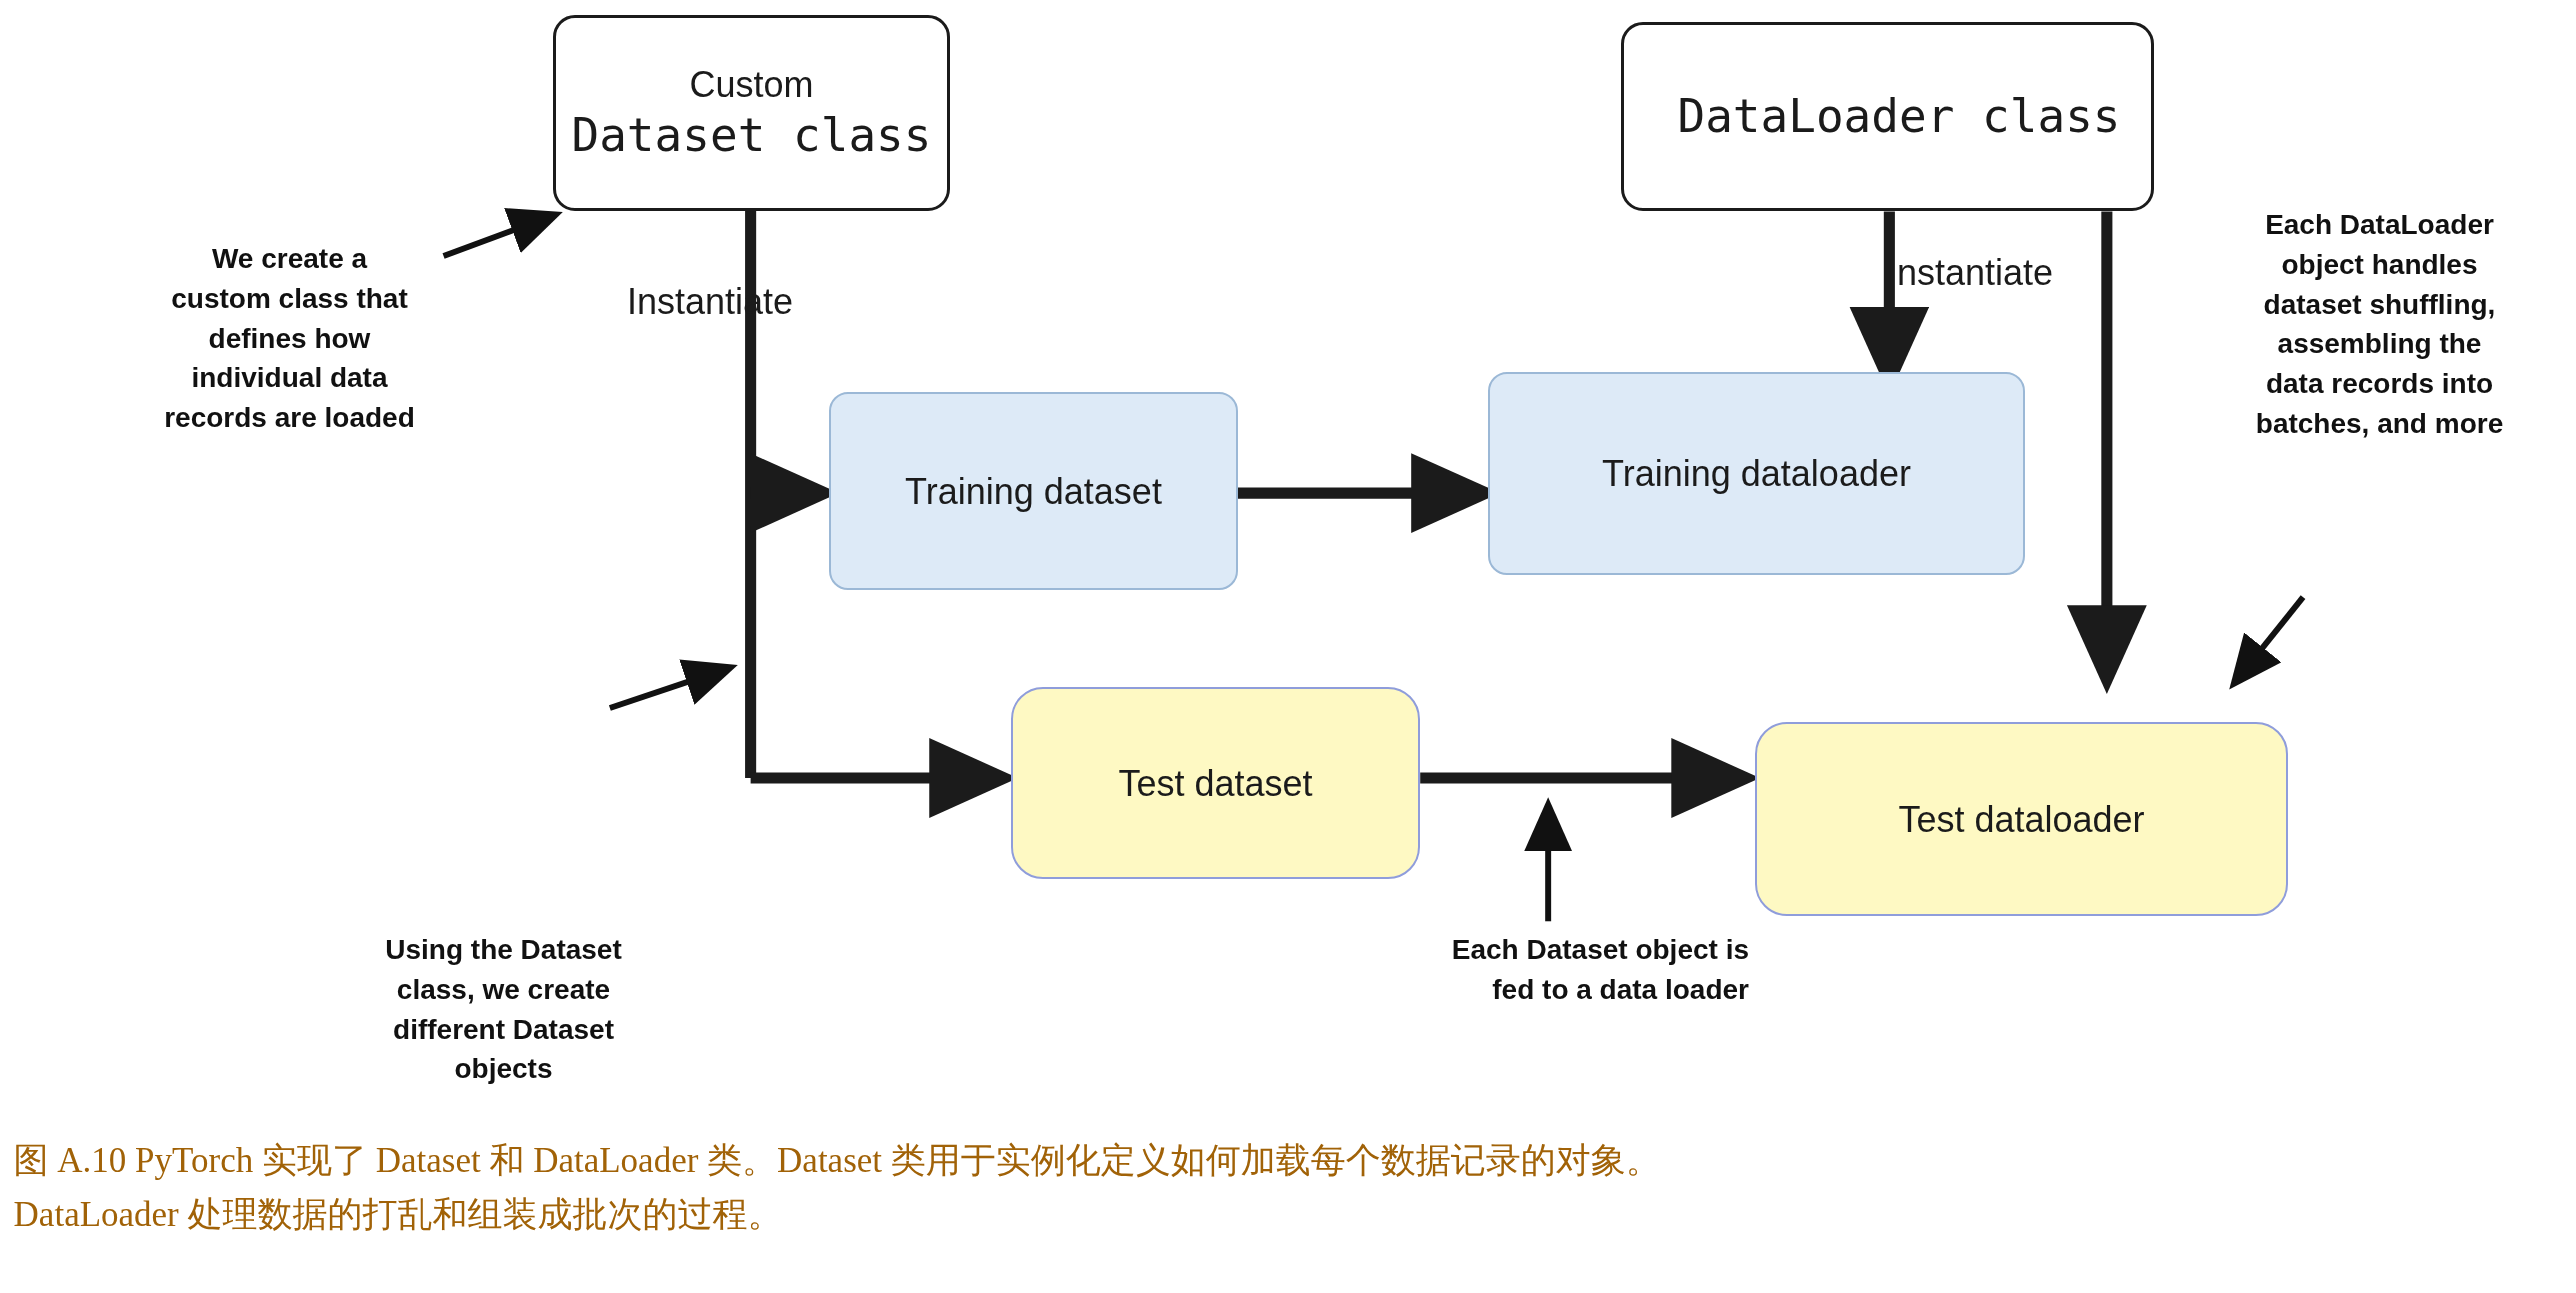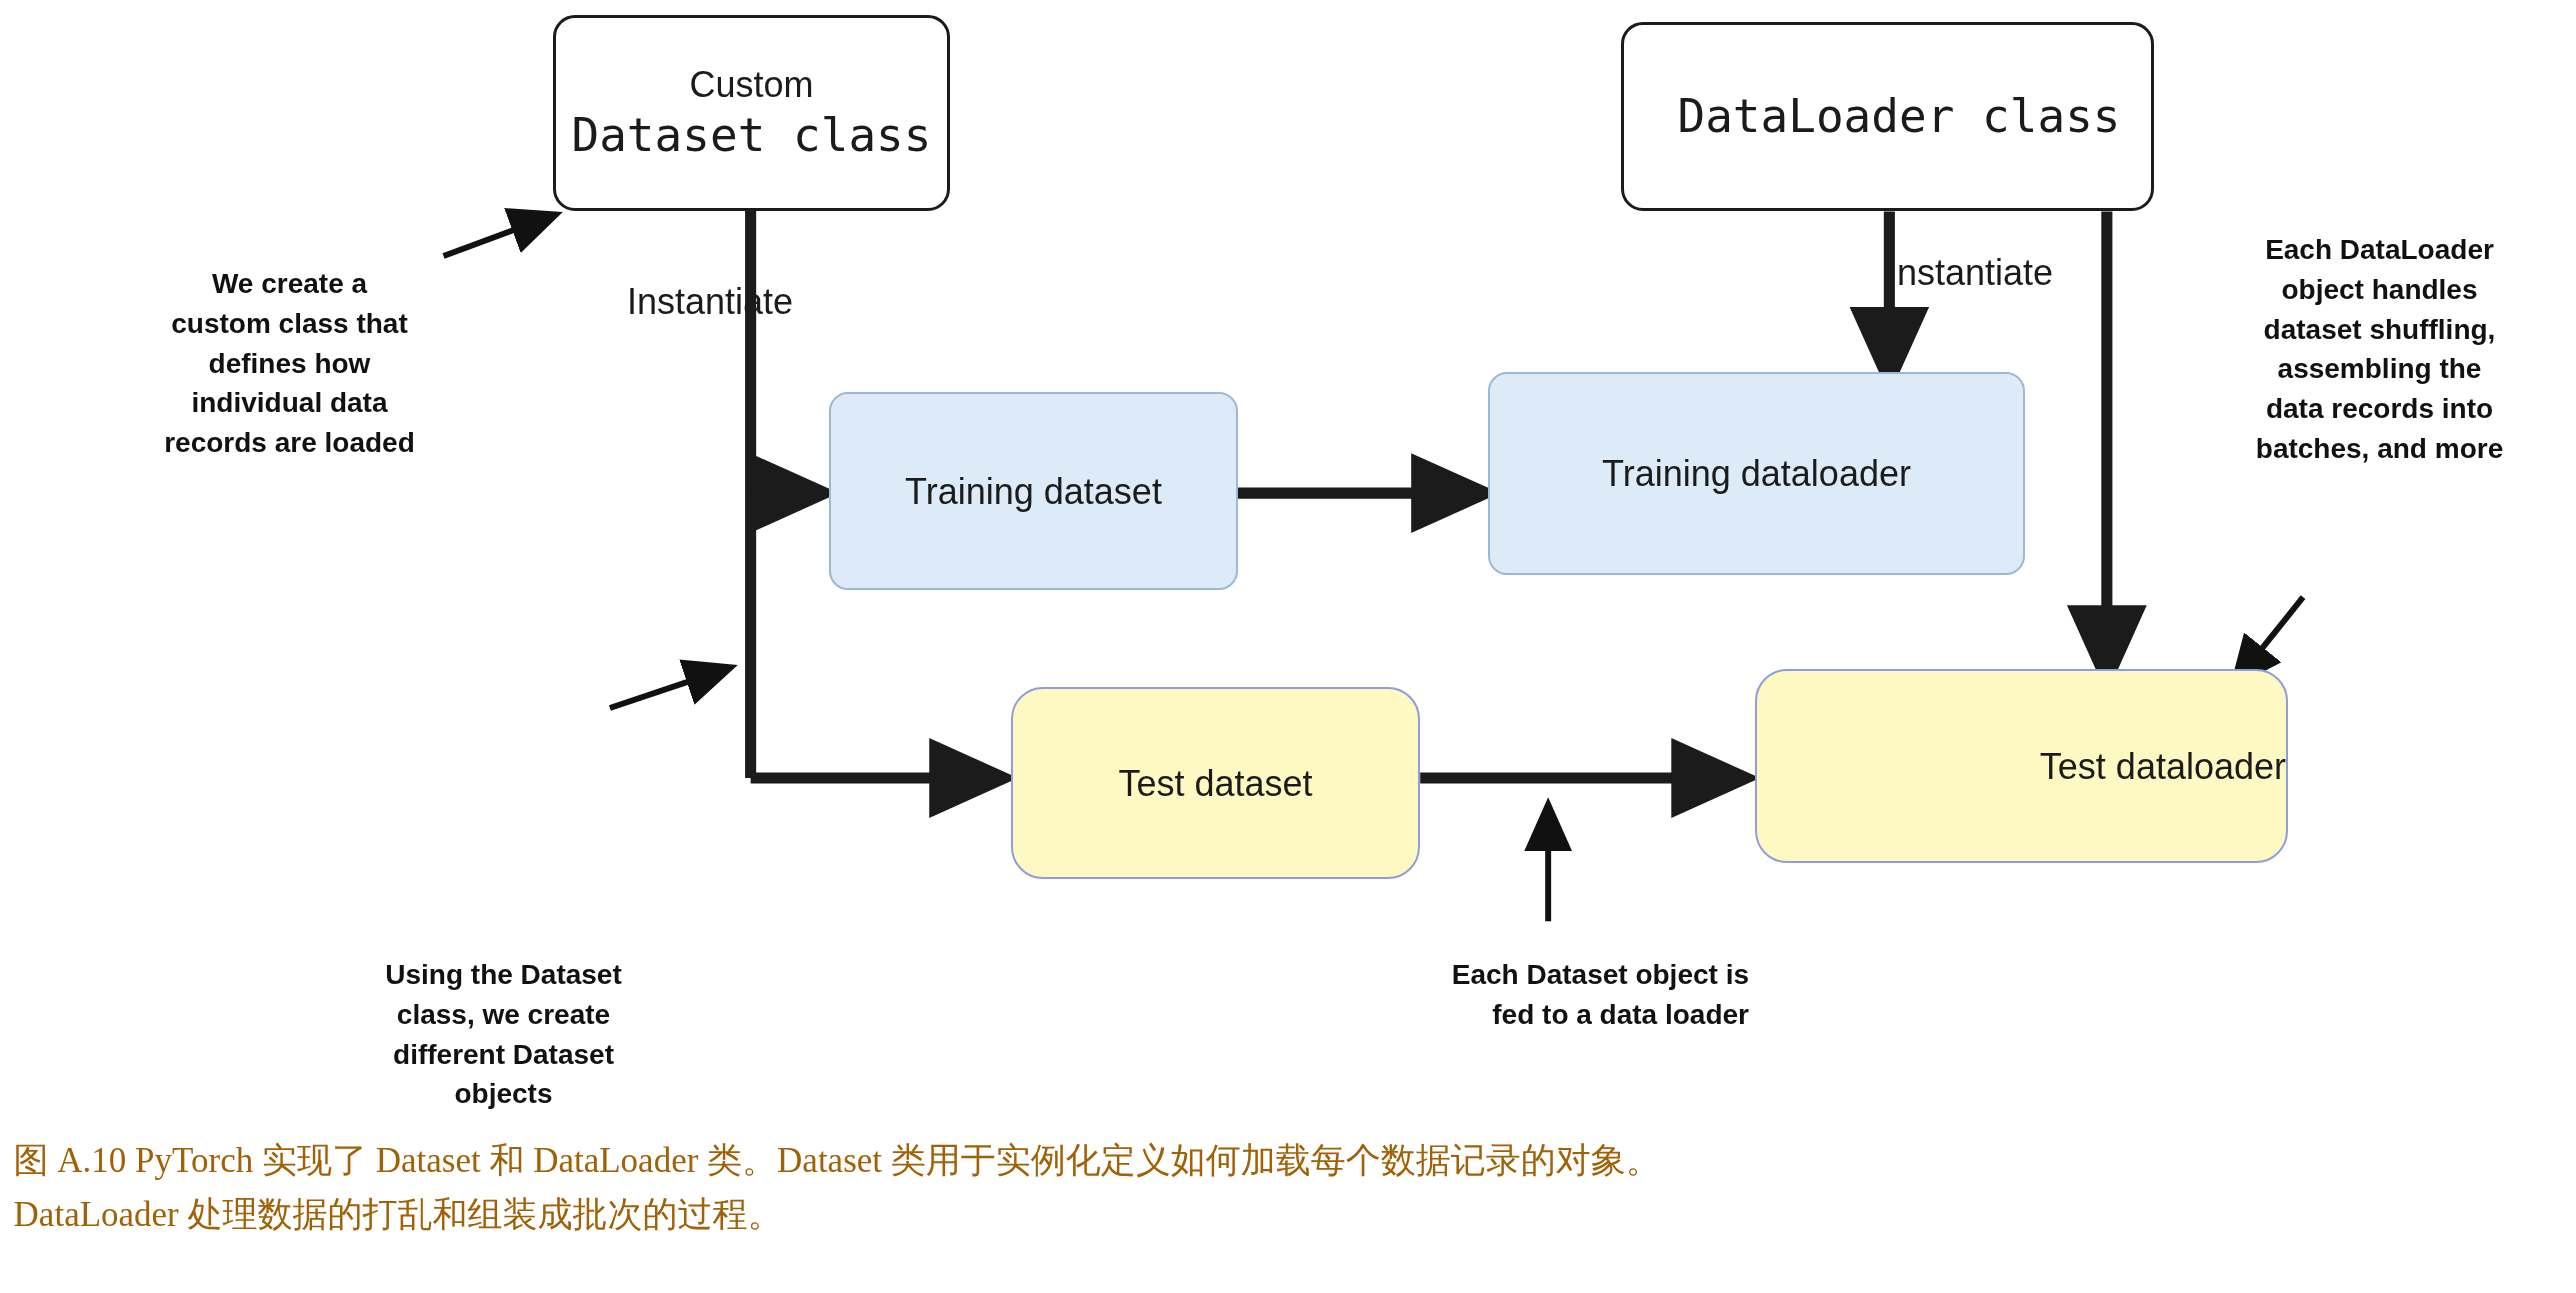--- a/index.html
+++ b/index.html
@@ -72,21 +72,20 @@
     white-space: nowrap;
   }
   .anno {
     position: absolute;
     color: #111111;
     font-weight: bold;
     font-size: 28px;
     line-height: 1.42;
     text-align: center;
     white-space: pre-line;
-    margin-top: 25px;
   }
   .caption {
     position: absolute;
     left: 13.6px;
     top: 1134px;
     width: 2525px;
     color: #a16207;
     font-size: 35px;
     line-height: 1.55;
     font-family: Liberation Serif, serif;
@@ -148,21 +147,21 @@
     </div>
 
     <div class="node node-lightblue" style="left:1488px; top:372px; width:537px; height:203px;">
       <div class="node-title">Training dataloader</div>
     </div>
 
     <div class="node node-blue" style="left:1011px; top:687px; width:409px; height:192px;">
       <div class="node-title">Test dataset</div>
     </div>
 
-    <div class="node node-blue" style="left:1755px; top:669px; width:533px; height:194px;justify-content:flex-end;">
+    <div class="node node-blue" style="left:1755px; top:722px; width:533px; height:194px;">
       <div class="node-title">Test dataloader</div>
     </div>
 
     <div class="plain-label" style="left:627px; top:281px;">Instantiate</div>
     <div class="plain-label" style="left:1887px; top:252px;">Instantiate</div>
 
     <div class="anno" style="left:119px; top:239px; width:341px;">We create a
 custom class that
 defines how
 individual data

